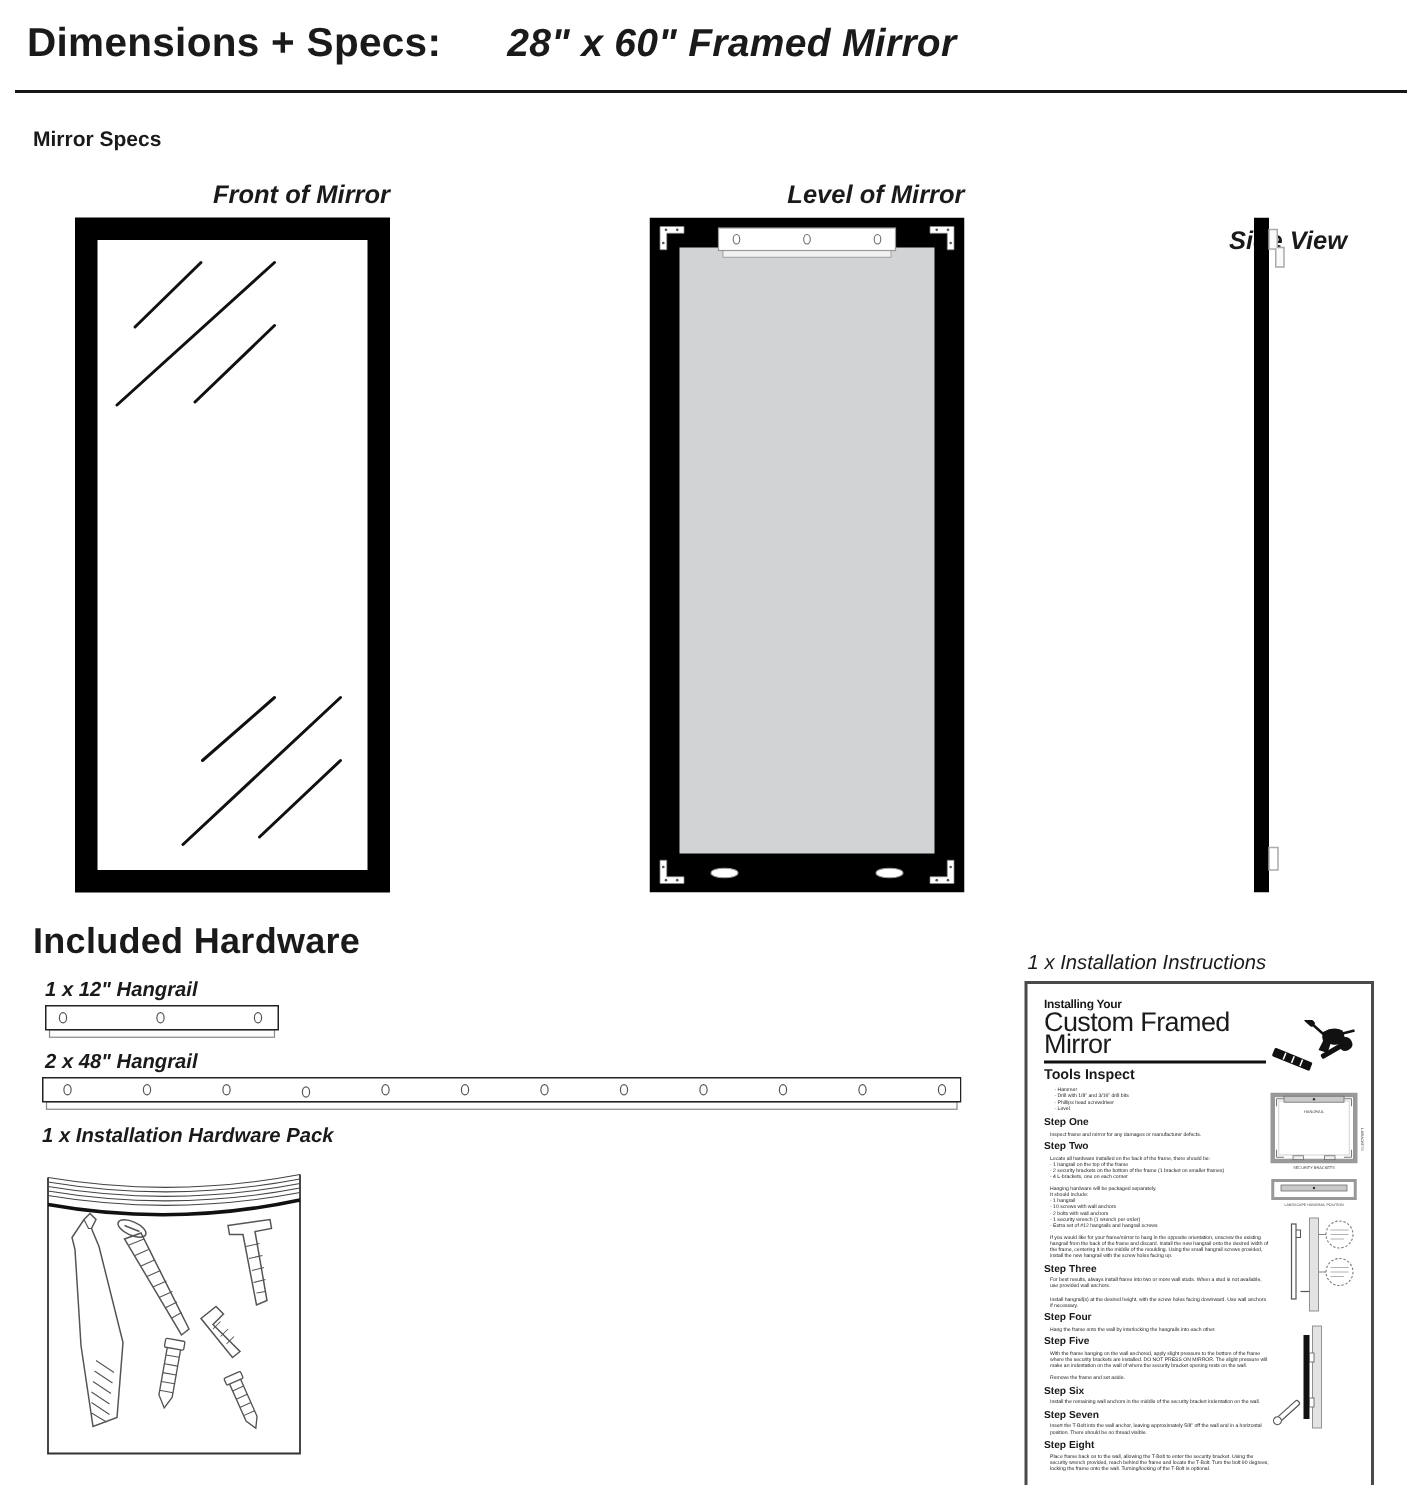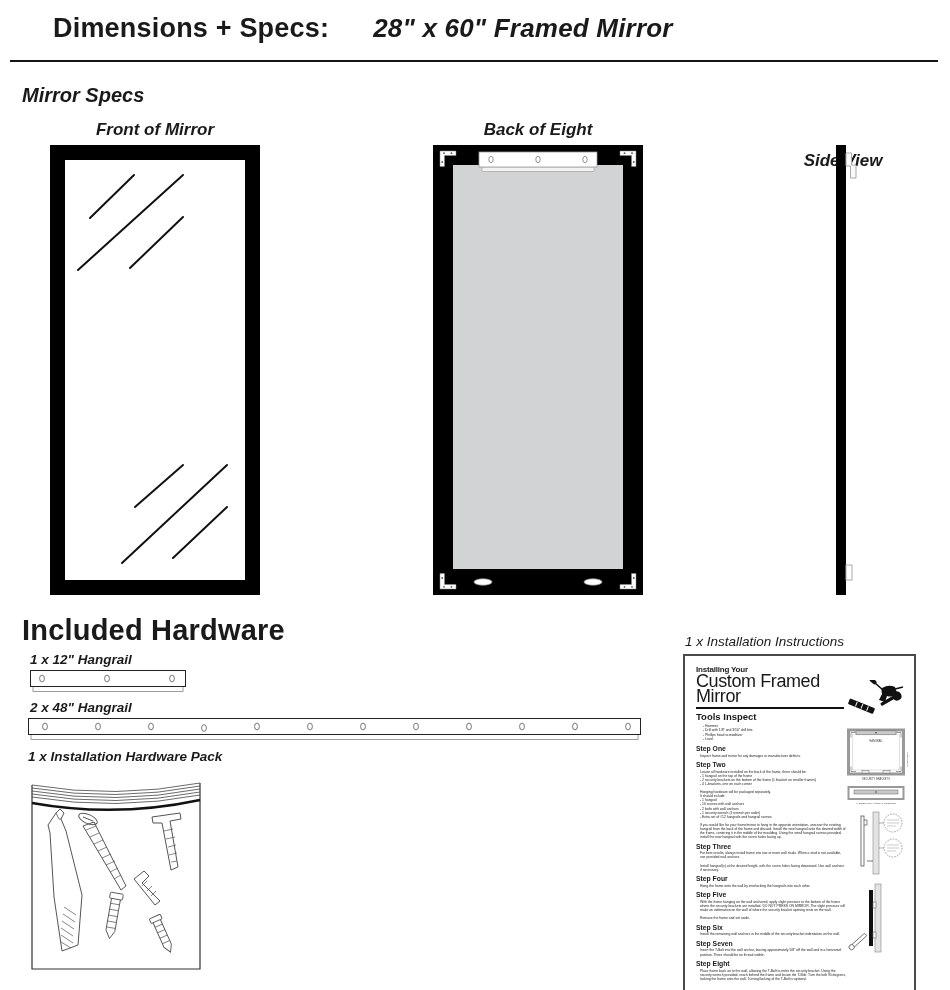--- a/index.html
+++ b/index.html
@@ -3,26 +3,26 @@
 <meta charset="utf-8">
 <style>
   html,body{margin:0;padding:0;}
   body{
     width:950px;height:990px;background:#fff;position:relative;overflow:hidden;
     font-family:"Liberation Sans", sans-serif;color:#1a1a1a;
   }
   .abs{position:absolute;}
   
   .hdr{left:18px;top:13px;white-space:nowrap;}
-  .hdr-title{font-size:27px;font-weight:700;letter-spacing:.2px;margin-left:35px;}
+  .hdr-title{font-size:27px;font-weight:700;letter-spacing:.2px;}
   .hdr-product{font-size:26px;font-weight:700;font-style:italic;margin-left:44px;letter-spacing:.2px;}
   .hdr-rule{left:10px;top:60px;width:928px;height:2px;background:#151515;}
-  .section-h{left:22px;top:84px;font-size:20px;font-weight:700;font-style:italic;}
-  .h2{left:22px;top:614px;font-size:29px;font-weight:700;letter-spacing:.2px;}
-  .view-label{top:120px;font-size:17px;font-weight:700;font-style:italic;text-align:center;}
+  .section-h{left:22px;top:84px;font-size:14px;font-weight:700;}
+  .h2{left:22px;top:614px;font-size:24px;font-weight:700;letter-spacing:.2px;}
+  .view-label{top:120px;font-size:17px;font-weight:700;font-style:italic;text-align:right;}
   .vl-front{left:50px;width:210px;}
   .vl-back{left:433px;width:210px;}
   .vl-side{left:788px;width:110px;margin-top:31px;}
   .front-mirror{left:50px;top:145px;width:210px;height:450px;border:15px solid #000;background:#fff;box-sizing:border-box;}
   .back-mirror{left:433px;top:145px;width:210px;height:450px;}
   .side-view{left:828px;top:145px;width:30px;height:450px;}
   .item-label{font-size:13.5px;font-weight:700;font-style:italic;}
   .il-1{left:30px;top:652px;}
   .il-2{left:30px;top:700px;}
   .il-3{left:28px;top:749px;font-style:italic;}
@@ -47,21 +47,21 @@
 
 <div>
 
   <div class="abs hdr">
     <span class="hdr-title">Dimensions + Specs:</span><span class="hdr-product">28" x 60" Framed Mirror</span>
   </div>
   <div class="abs hdr-rule"></div>
 
   <div class="abs section-h">Mirror Specs</div>
   <div class="abs view-label vl-front">Front of Mirror</div>
-  <div class="abs view-label vl-back">Back of Eight</div>
+  <div class="abs view-label vl-back">Level of Mirror</div>
   <div class="abs view-label vl-side">Side View</div>
 
   <div class="abs front-mirror">
     <svg width="180" height="420" viewBox="0 0 180 420">
       <g stroke="#111" stroke-width="2" stroke-linecap="round">
         <line x1="25" y1="58" x2="69" y2="15"></line>
         <line x1="13" y1="110" x2="118" y2="15"></line>
         <line x1="65" y1="108" x2="118" y2="57"></line>
         <line x1="70" y1="347" x2="118" y2="305"></line>
         <line x1="57" y1="403" x2="162" y2="305"></line>

